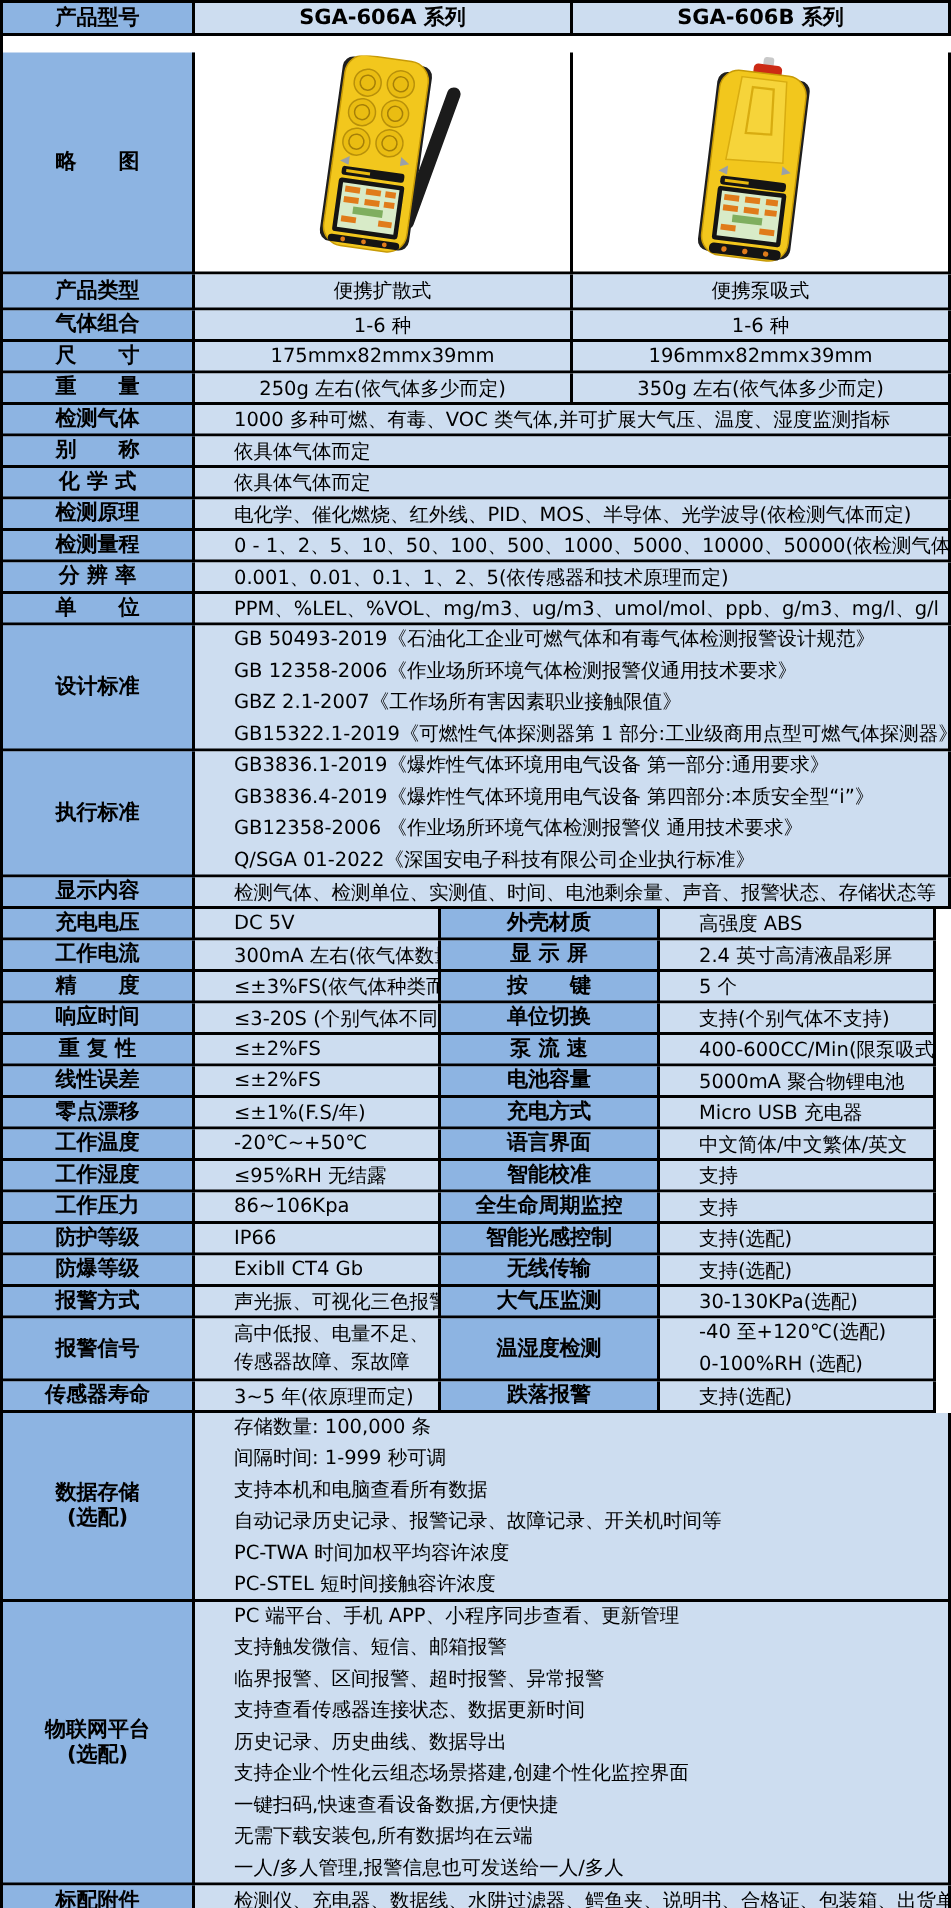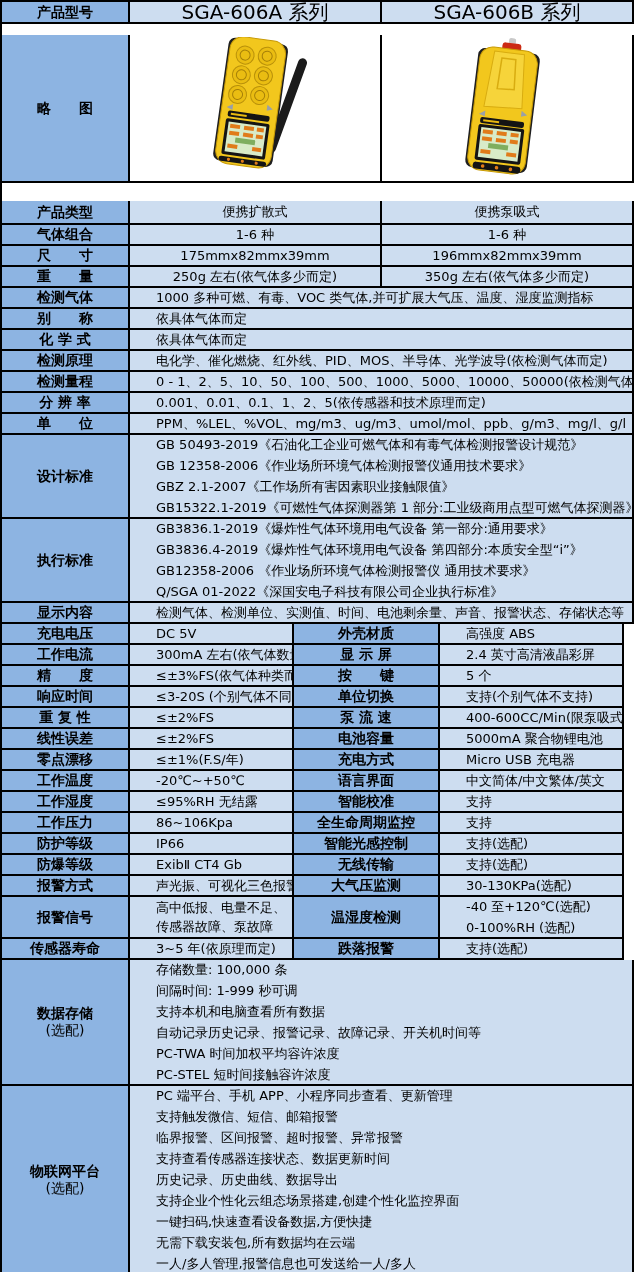--- a/index.html
+++ b/index.html
@@ -49,30 +49,30 @@
   
   .w-lab  { width:128px; }
   .w-half { width:252px; }
   .w-full { width:504px; }
   .w-v1   { width:164px; }
   .w-l2   { width:146px; }
   .w-v2   { width:184px; }
   
   .h-std    { height:21px; }
   .h-hdr    { height:22px; }
-  .h-type   { height:24px;margin-top:18px; }
+  .h-type   { height:24px; }
   .h-sketch { height:148px;margin-top:11px; }
   .h-2ln    { height:42px; }
   .h-4ln    { height:84px; }
   .h-6ln    { height:126px; }
   .h-9ln    { height:189px; }
   .h-acc    { height:22px; }
-  .hdr-val { font-size:20px; font-weight:normal; }
+  .hdr-val { font-size:14px; font-weight:bold; }
   .sketch-cell { background:#fff; display:flex; align-items:center; justify-content:center; }
-  .lab .sub { font-weight:normal; }
+  .lab .sub { font-weight:bold; }
 </style>
 </head>
 <body>
 
 <div class="spec-table">
 
   <div class="row">
     <div class="c lab w-lab h-hdr">产品型号</div>
     <div class="c val center hdr-val w-half h-hdr">SGA-606A 系列</div>
     <div class="c val center hdr-val w-half h-hdr">SGA-606B 系列</div>

